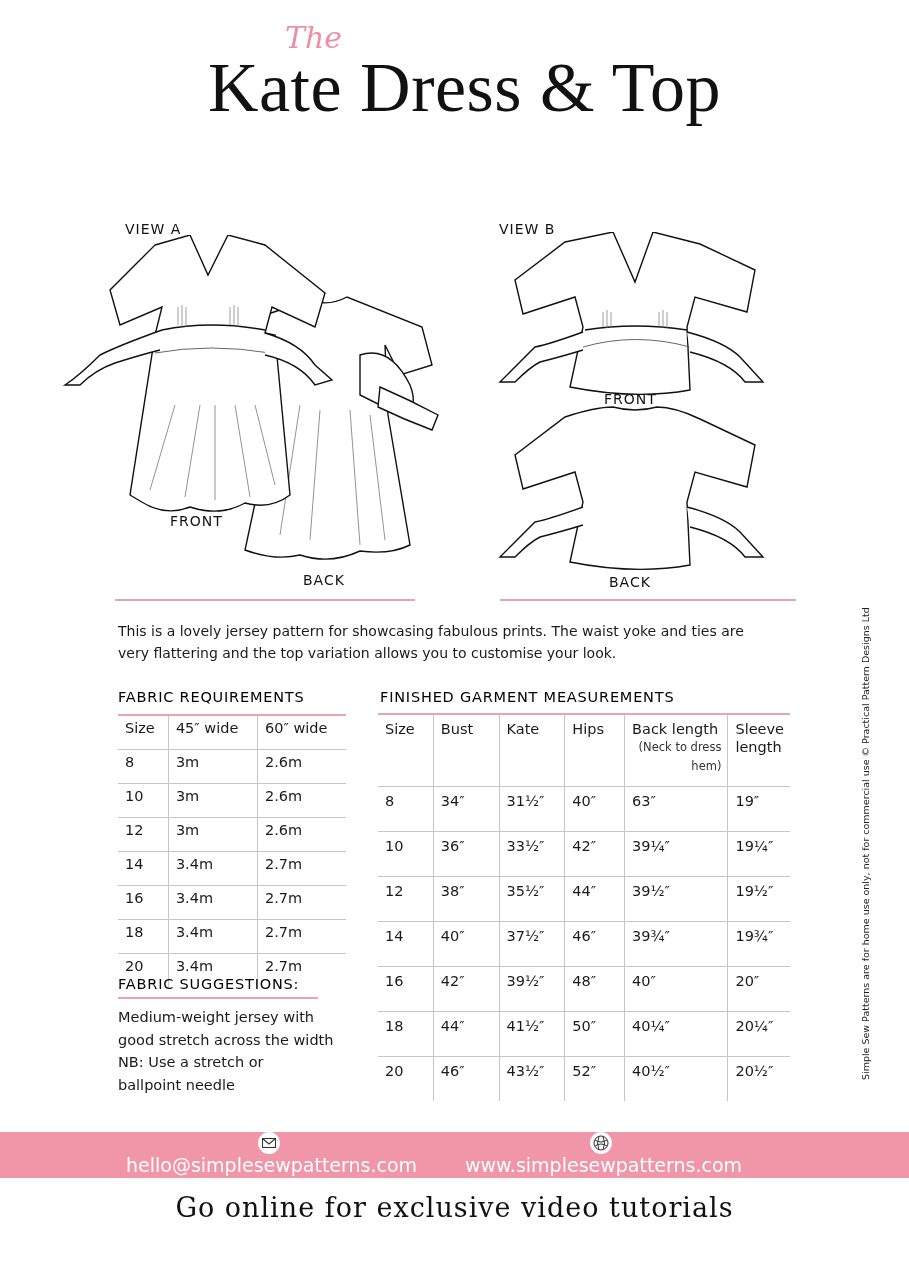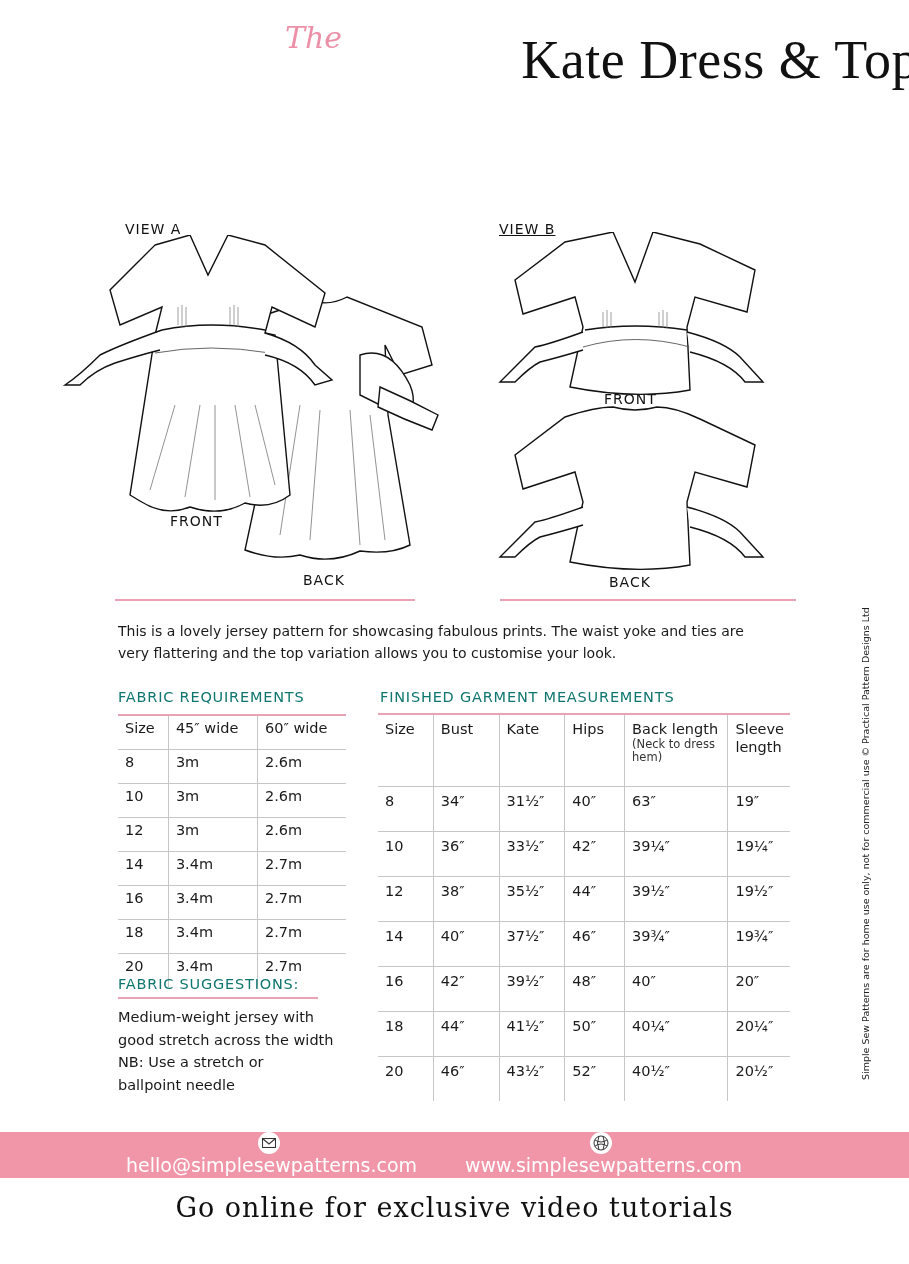--- a/index.html
+++ b/index.html
@@ -1,46 +1,46 @@
 <!DOCTYPE html>
 <html><head>
 <meta charset="utf-8">
 <style>
   html, body { margin:0; padding:0; background:#ffffff; }
   body { width:909px; height:1264px; position:relative; overflow:hidden; font-family:"DejaVu Sans", sans-serif; color:#1a1a1a; }
 
   .title-the { position:absolute; left:285px; top:20px; font-family:"DejaVu Serif", serif; font-style:italic; font-size:30px; color:#ec8fa7; }
-  .title-main { position:absolute; left:0; width:909px; top:29px; text-align:right; font-family:"Liberation Serif", serif; font-size:54px; color:#111; letter-spacing:0.5px; }
+  .title-main { position:absolute; left:0; width:909px; top:48px; text-align:center; font-family:"Liberation Serif", serif; font-size:70px; color:#111; letter-spacing:0.5px; }
   .title-main span { position:relative; left:10px; }
 
   .view-label { position:absolute; font-size:14px; letter-spacing:1px; color:#111; }
   .illus { position:absolute; }
   .pink-rule { position:absolute; height:2px; background:#e9a3b5; }
 
   .desc { position:absolute; left:118px; top:620px; width:660px; font-size:14px; line-height:22px; color:#1a1a1a; }
 
-  .sec-title { position:absolute; font-size:14.5px; letter-spacing:0.8px; color:#0f766e;text-align:right; }
+  .sec-title { position:absolute; font-size:14.5px; letter-spacing:0.8px; color:#000000;text-align:right; }
 
   table { border-collapse:collapse; position:absolute; }
   td, th { border:1.5px solid #c6c6c6; font-weight:normal; text-align:left; vertical-align:top; font-size:14.5px; color:#1a1a1a; }
   .fab { left:118px; top:714px; width:228px; border-top:2px solid #e9a3b5; }
   .fab th, .fab td { height:29px; padding:4px 6px 0 7px; }
   .fab th:first-child, .fab td:first-child { border-left:none; }
   .fab th:last-child, .fab td:last-child { border-right:none; }
   .fab tr:last-child td { border-bottom:none; }
   .fab th { border-top:none; }
 
   .gar { left:378px; top:713px; width:412px; border-top:2px solid #e9a3b5; }
   .gar th { height:66px; padding:5px 6px 0 7px; line-height:18px; }
   .gar td { height:38px; padding:6px 6px 0 7px; }
   .gar th:first-child, .gar td:first-child { border-left:none; }
   .gar th:last-child, .gar td:last-child { border-right:none; }
   .gar tr:last-child td { border-bottom:none; }
   .gar th { border-top:none; }
-  .sub { font-size:11.5px; line-height:13px; display:block; color:#333; }
+  .sub { font-size:11.5px; line-height:19px; display:block; color:#333;text-align:right; }
 
   .sug-rule { position:absolute; left:118px; top:997px; width:200px; height:2px; background:#e9a3b5; }
   .sug-text { position:absolute; left:118px; top:1006px; width:250px; font-size:14.5px; line-height:22.5px; }
 
   .side-note { position:absolute; left:860px; top:1080px; transform-origin:0 0; transform:rotate(-90deg); white-space:nowrap; font-size:9.5px; color:#222; }
 
   .footer-bar { position:absolute; left:0; top:1132px; width:909px; height:46px; background:#f096a8; }
   .contact { position:absolute; top:0; height:46px; display:flex; align-items:center; color:#fff; font-size:19px;flex-direction:column; }
   .ic { width:22px; height:22px; border-radius:50%; background:#fff; display:inline-flex; align-items:center; justify-content:center; margin-right:5px; }
 
@@ -69,21 +69,21 @@
     <path d="M102 95 Q60 110 40 120 Q20 140 5 150 L20 150 Q35 135 55 128 Q80 120 100 115"></path>
     <path d="M205 98 Q240 108 255 130 L272 145 L255 150 Q240 128 205 120"></path>
     <path d="M118 72 L118 90 M122 70 L122 92 M126 72 L126 92 M170 72 L170 90 M174 70 L174 92 M178 72 L178 92" stroke="#777" stroke-width="0.7"></path>
     <path d="M115 170 L90 255 M140 170 L125 262 M155 170 L155 265 M175 170 L190 262 M195 170 L215 250" stroke="#777" stroke-width="0.8" fill="none"></path>
   </g>
 </svg>
 <div class="view-label" style="left:170px; top:513px;">FRONT</div>
 <div class="view-label" style="left:303px; top:572px;">BACK</div>
 <div class="pink-rule" style="left:115px; top:599px; width:300px;"></div>
 
-<div class="view-label" style="left:499px; top:221px;text-decoration:underline;">VIEW B</div>
+<div class="view-label" style="left:499px; top:221px;">VIEW B</div>
 <svg class="illus" style="left:495px; top:232px;" width="290" height="340" viewBox="0 0 290 340" fill="#fff" stroke="#111" stroke-width="1.4">
   <g>
     <path d="M70 10 L118 0 L140 50 L158 0 L205 12 L260 38 L252 80 L200 65 L192 95 L195 158 Q140 168 75 155 L88 95 L80 65 L28 82 L20 48 Z"></path>
     <path d="M90 98 Q140 90 192 98" fill="none"></path>
     <path d="M88 115 Q140 100 195 115" fill="none" stroke="#555" stroke-width="0.9"></path>
     <path d="M88 100 Q55 112 40 115 Q20 135 5 150 L20 150 Q35 135 45 130 Q65 125 88 118"></path>
     <path d="M192 100 Q230 110 245 125 L268 150 L250 150 Q235 130 195 120"></path>
     <path d="M108 80 L108 95 M112 78 L112 96 M116 80 L116 96 M164 80 L164 95 M168 78 L168 96 M172 80 L172 96" stroke="#777" stroke-width="0.7"></path>
   </g>
   <g transform="translate(0,175)">

